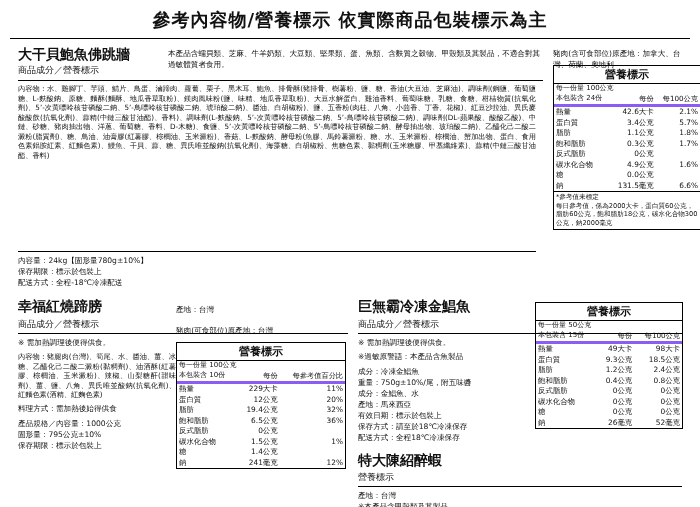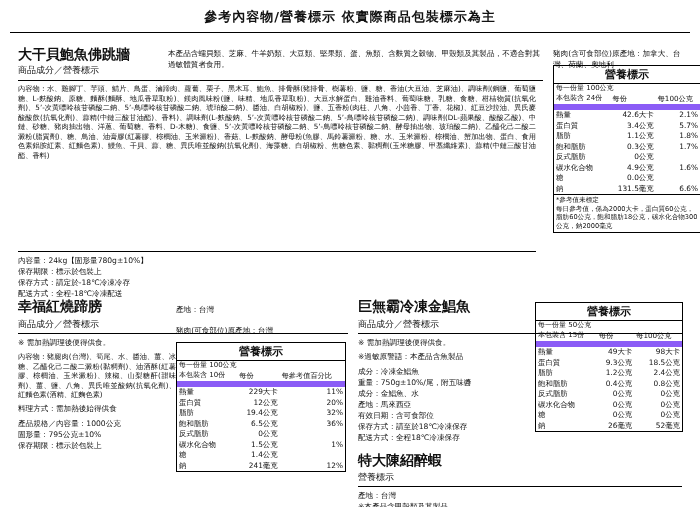--- a/index.html
+++ b/index.html
@@ -3,40 +3,40 @@
 <meta charset="utf-8">
 <style>
   html,body{margin:0;padding:0;}
   body{
     width:700px;height:507px;background:#fff;
     font-family:"DejaVu Sans","Liberation Sans",sans-serif;
     color:#111;overflow:hidden;
   }
   .page{position:relative;width:700px;height:507px;}
   .hdr{
-    text-align:center;font-size:13px;font-weight:bold;letter-spacing:1px;
+    text-align:center;font-size:18px;font-weight:bold;letter-spacing:1px;
     padding-top:8px;padding-bottom:4px;
   }
   .rule{border-top:1px solid #000;margin:2px 10px 0 10px;}
   .sect{position:absolute;}
   .title{font-size:14px;font-weight:bold;line-height:1.25;}
   .sub{font-size:9px;line-height:1.3;}
   .tiny{font-size:7.2px;line-height:1.32;text-align:justify;}
   .tiny2{font-size:7.6px;line-height:1.45;}
   .divline{border-top:1px solid #000;}
   .nut{border:1px solid #000;}
   .nut .nt{
     text-align:center;font-size:11px;font-weight:bold;
     border-bottom:1px solid #000;padding:1px 0;
   }
   table.ntab{border-collapse:collapse;width:100%;font-size:7.4px;}
   table.ntab td,table.ntab th{padding:0 2px;line-height:1.42;}
   table.ntab .rt{text-align:right;}
-  table.ntab .ct{text-align:left;}
-  table.ntab .hdrow td{border-bottom:6px solid #8b5cf6;font-size:7.2px;}
+  table.ntab .ct{text-align:right;}
+  table.ntab .hdrow td{border-bottom:3px solid #8b5cf6;font-size:7.2px;}
   .noteline{font-size:6.6px;line-height:1.3;padding:1px 2px;}
   .bb{border-bottom:1px solid #000;}
 </style>
 </head>
 <body>
 
 <div class="page">
 
   <div class="hdr">參考內容物/營養標示 依實際商品包裝標示為主</div>
   <div class="rule"></div>
@@ -113,21 +113,20 @@
         </tbody>
           </table>
         <div class="noteline" style="white-space:pre-line;">*參考值未標定
 每日參考值，係為2000大卡，蛋白質60公克，脂肪60公克，飽和脂肪18公克，碳水化合物300公克，鈉2000毫克</div>
       </div>
 
       <div style="position:absolute;left:0;top:170px;width:518px;">
         <div class="divline"></div>
         <div class="tiny2" style="padding-top:3px;">內容量：24kg【固形量780g±10%】</div>
         <div class="tiny2">保存期限：標示於包裝上</div>
-        <div class="tiny2">保存方式：請定於-18℃冷凍冷存</div>
         <div class="tiny2">配送方式：全程-18℃冷凍配送</div>
       </div>
     </div>
   </div>
 
   <div class="sect" style="left:18px;top:298px;width:330px;">
     <div class="title">幸福紅燒蹄膀</div>
     <div class="sub" style="padding-top:3px;">商品成分／營養標示</div>
     <div class="divline" style="margin-top:3px;width:330px;"></div>
     <div class="tiny2" style="padding-top:3px;">※ 需加熱調理後便得供食。</div>
@@ -204,21 +203,21 @@
     <div class="sub" style="padding-top:3px;">商品成分／營養標示</div>
     <div class="divline" style="margin-top:3px;width:324px;"></div>
     <div class="tiny2" style="padding-top:3px;">※ 需加熱調理後便得供食。</div>
     <div class="tiny2" style="padding-top:3px;">※過敏原警語：本產品含魚製品</div>
 
     <div style="width:166px;padding-top:4px;">
       <div class="tiny2">成分：冷凍金鯧魚</div>
       <div class="tiny2">重量：750g±10%/尾，附五味醬</div>
       <div class="tiny2">成分：金鯧魚、水</div>
       <div class="tiny2">產地：馬來西亞</div>
-      <div class="tiny2">有效日期：含可食部位</div>
+      <div class="tiny2">有效日期：標示於包裝上</div>
       <div class="tiny2">保存方式：請至於18℃冷凍保存</div>
       <div class="tiny2">配送方式：全程18℃冷凍保存</div>
     </div>
   </div>
 
   <div class="sect" style="left:535px;top:302px;width:146px;">
     <div class="nut" style="width:146px;">
       <div class="nt">營養標示</div>
       <table class="ntab">
         <tbody>

